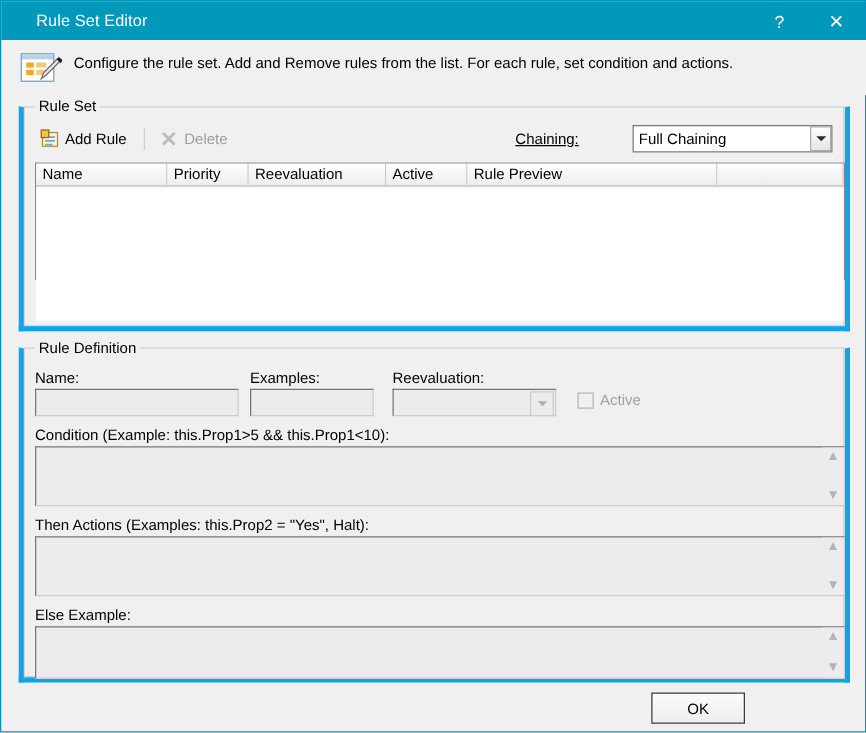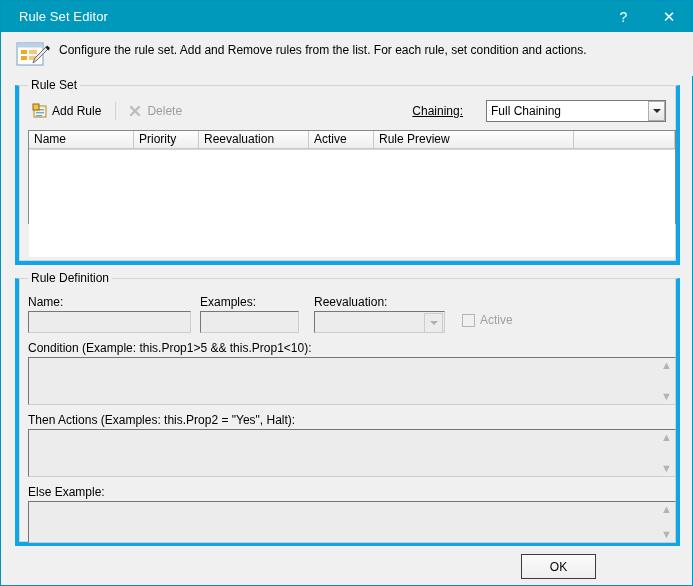--- a/index.html
+++ b/index.html
@@ -27,21 +27,21 @@
   
   .titlebar {
     position: absolute;
     left: 0; top: 0;
     width: 691px; height: 31px;
     background: #0099bc;
     display: flex;
     align-items: center;
   }
   .title-text {
-    margin-left: 18px;
+    margin-left: 28px;
     color: #ffffff;
     font-size: 13px;
     letter-spacing: 0.1px;
   }
   .title-buttons {
     position: absolute;
     right: 0; top: 0;
     height: 31px;
     display: flex;
   }
@@ -168,21 +168,21 @@
     flex: none;
   }
   .caret {
     width: 0; height: 0;
     border-left: 4px solid transparent;
     border-right: 4px solid transparent;
     border-top: 4px solid #2b2b2b;
   }
   #chaining-combo {
     right: 9px; top: 14px;
-    width: 180px; height: 22px;
+    width: 160px; height: 22px;
   }
 
   
   .listview {
     position: absolute;
     left: 8px; top: 44px;
     width: 648px; height: 94px;
     box-sizing: border-box;
     background: #ffffff;
     border: 1px solid #828790;

